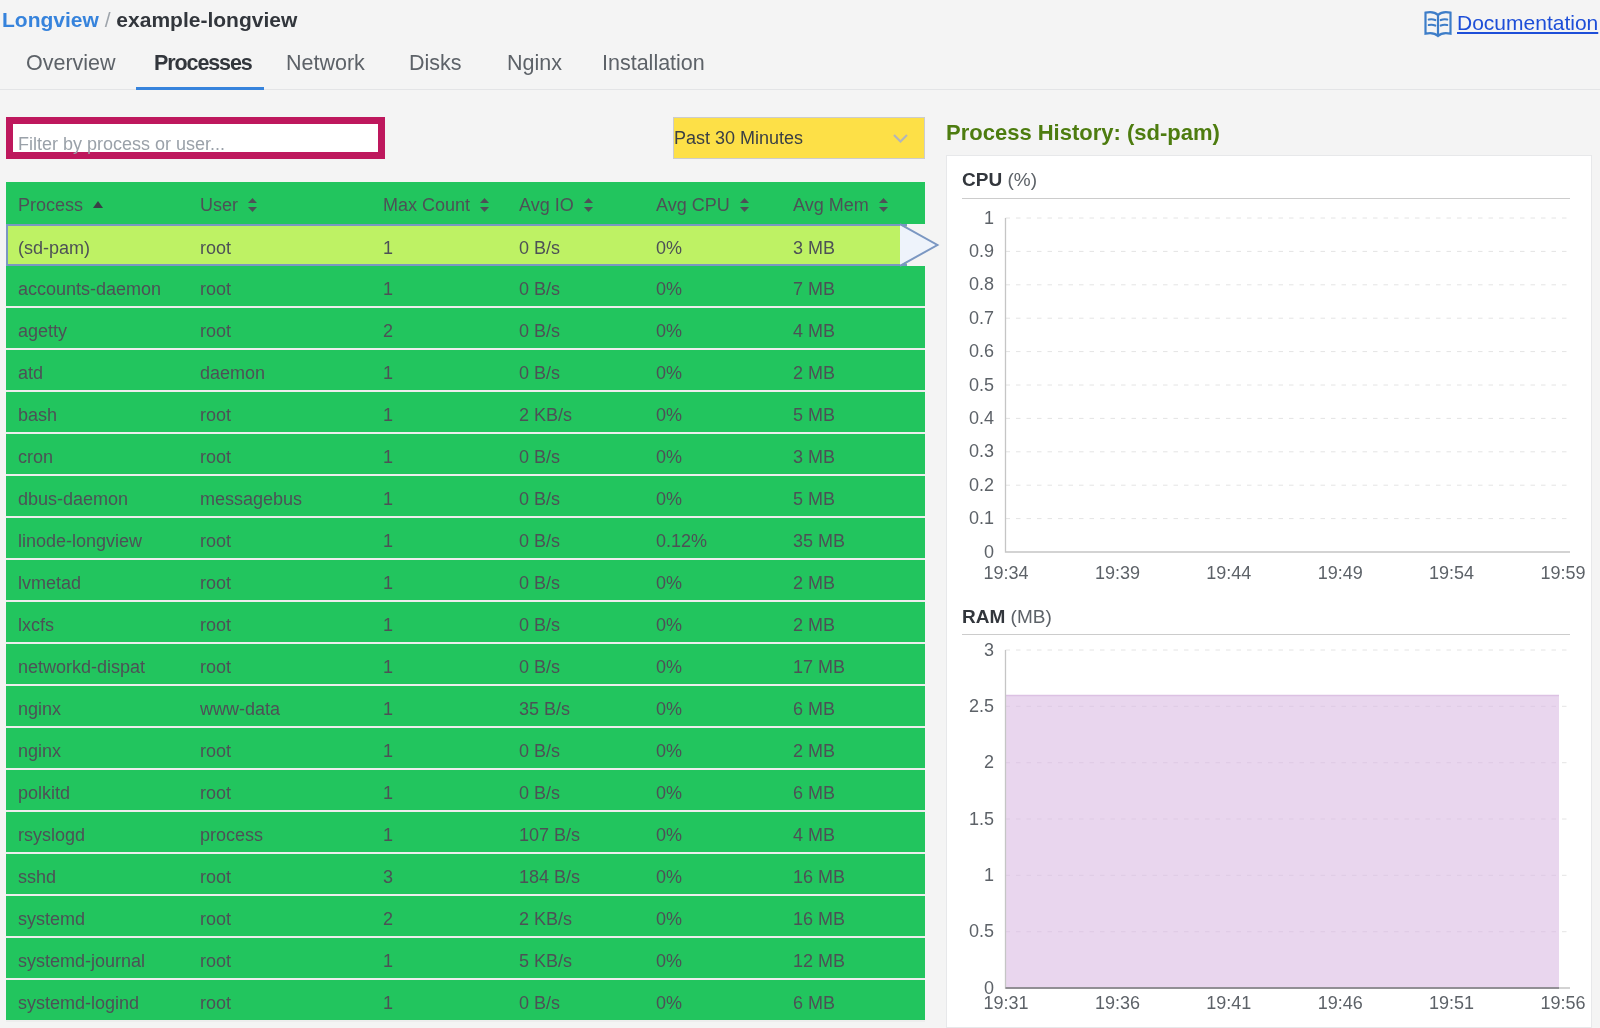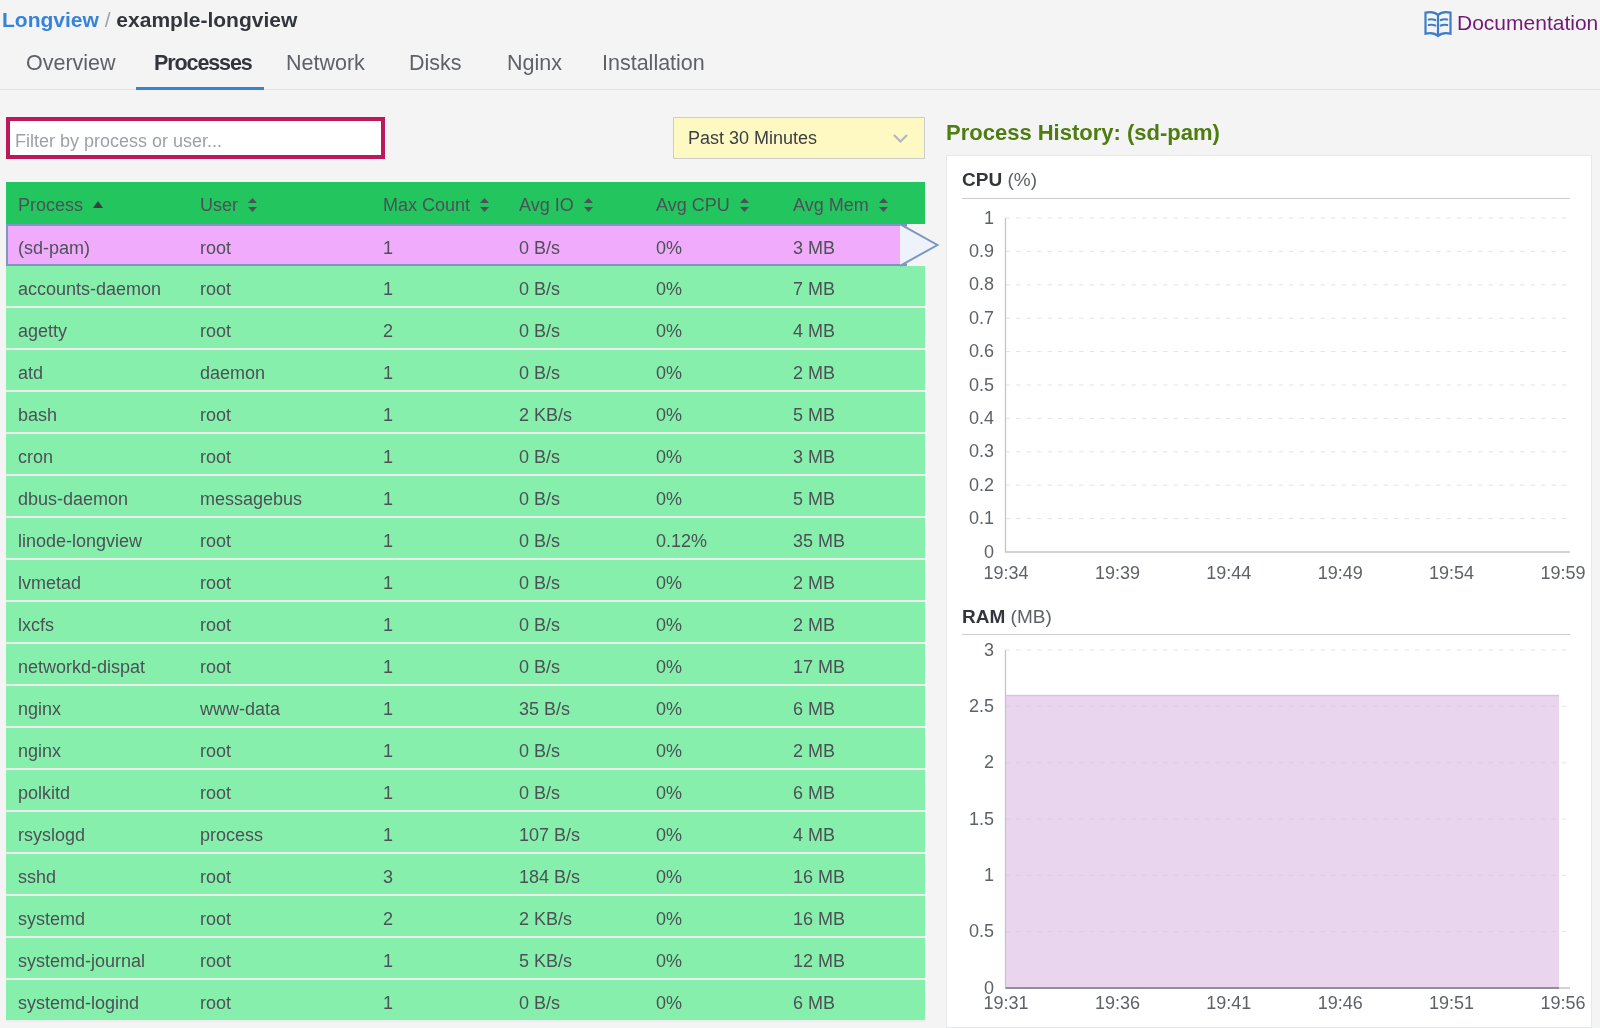--- a/index.html
+++ b/index.html
@@ -2,42 +2,42 @@
 <html><head>
 <meta charset="utf-8">
 <style>
 * { margin:0; padding:0; box-sizing:border-box; }
 html,body { width:1600px; height:1028px; background:#f4f4f4; overflow:hidden;
   font-family:"Liberation Sans", sans-serif; }
 .abs { position:absolute; }
 .crumb { position:absolute; left:2px; top:8px; font-size:21px; font-weight:bold; color:#32363c; }
 .crumb .lv { color:#3683dc; }
 .crumb .sl { color:#9ea4ab; font-weight:normal; }
-.doc { position:absolute; left:1457px; top:11px; font-size:21px; color:#701a75; }
+.doc { position:absolute; left:1457px; top:11px; font-size:21px; color:#1d4ed8;text-decoration:underline; }
 .tab { position:absolute; top:53px; font-size:21.5px; color:#5d6268; line-height:21px; }
 .tab.on { color:#32363c; font-weight:bold; letter-spacing:-1.1px; }
 .tabline { position:absolute; left:0; top:89px; width:1600px; height:1px; background:#e3e4e6; }
 .tabu { position:absolute; left:136px; top:87px; width:128px; height:3px; background:#3683dc; }
 .filter { position:absolute; left:6px; top:117px; width:379px; height:42px; background:#fff;
-  border:4px solid #be185d; font-size:18px; color:#9aa1a9; line-height:40px; padding-left:5px; }
-.dd { position:absolute; left:673px; top:117px; width:252px; height:42px; background:#fef9c3;
-  border:1px solid #ccc; font-size:18px; color:#3a3f45; line-height:40px; padding-left:14px; }
+  border:7px solid #be185d; font-size:18px; color:#9aa1a9; line-height:40px; padding-left:5px; }
+.dd { position:absolute; left:673px; top:117px; width:252px; height:42px; background:#fde047;
+  border:1px solid #ccc; font-size:18px; color:#3a3f45; line-height:40px; padding-left:0; }
 .ph { position:absolute; left:946px; top:120px; font-size:22px; color:#4d7c0f;font-weight:bold; }
 .card { position:absolute; left:946px; top:155px; width:646px; height:873px; background:#fff;
   border:1px solid #e7e8ea; }
 .tbl { position:absolute; left:6px; top:182px; width:919px; }
 
 .trow .c { padding-top:6px; }
 .thead { height:42px; padding-top:0; background:#22c55e; display:grid;
   grid-template-columns:182px 183px 136px 137px 137px 144px; align-items:center;
   font-size:18px; color:#4d5156; }
-.trow { height:42px; border-bottom:2px solid #ededed; background:#86efac; display:grid;
+.trow { height:42px; border-bottom:2px solid #ededed; background:#22c55e; display:grid;
   grid-template-columns:182px 183px 136px 137px 137px 144px; align-items:center;
   font-size:18px; color:#4d5156; }
-.trow.sel { height:42px; width:901px; margin-bottom:0; background:#f0abfc; border:2px solid #7b97c2;
+.trow.sel { height:42px; width:901px; margin-bottom:0; background:#bef264; border:2px solid #7b97c2;
   border-right:none; }
 .trow.sel .c { padding-left:10px; }
 .c { padding-left:12px; padding-top:3px; white-space:nowrap; }
 .sic { margin-left:10px; vertical-align:middle; }
 .thead .c span { vertical-align:middle; }
 svg text { font-family:"Liberation Sans", sans-serif; }
 </style>
 </head>
 <body>
 <div class="crumb"><span class="lv">Longview</span><span class="sl"> / </span>example-longview</div>

